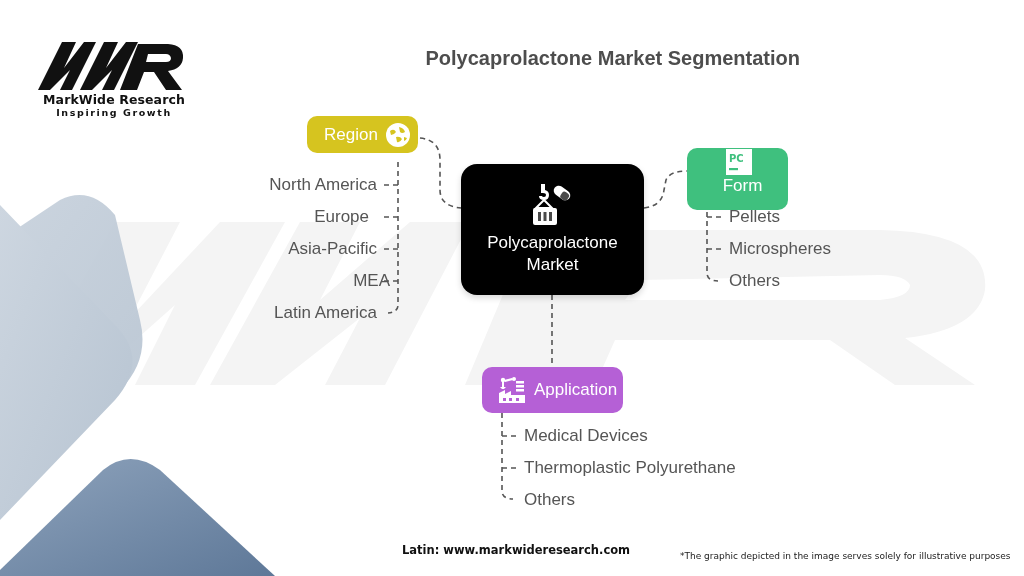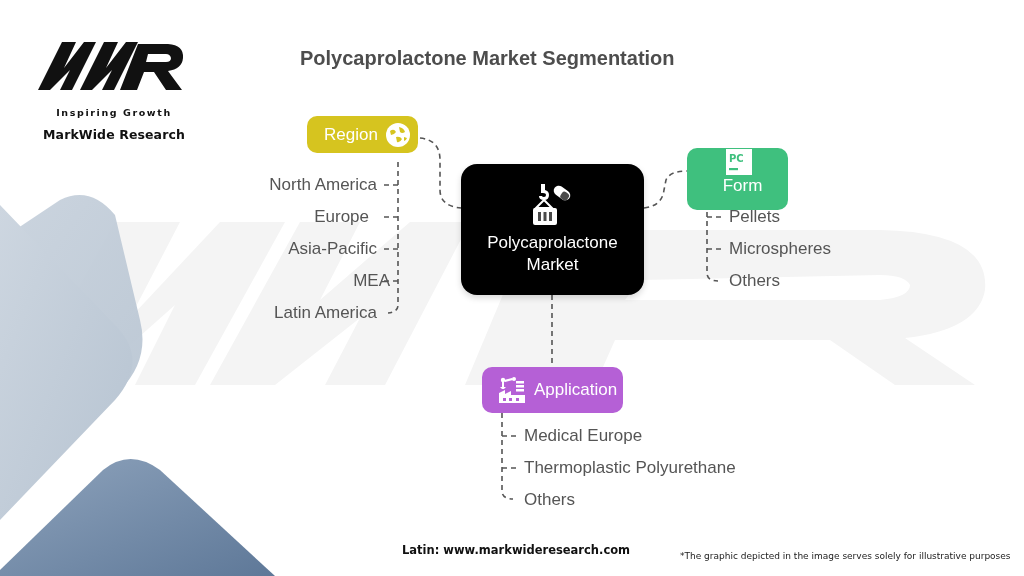--- a/index.html
+++ b/index.html
@@ -4,25 +4,25 @@
 <style>
   * { box-sizing: border-box; margin: 0; padding: 0; }
   html, body { width: 1024px; height: 576px; overflow: hidden; background: #ffffff; }
   body { position: relative; font-family: "Liberation Sans", "DejaVu Sans", sans-serif; color: #4a4a4a; }
 
   .bg-layer { position: absolute; left: 0; top: 0; width: 1024px; height: 576px; }
 
   .logo { position: absolute; left: 30px; top: 40px; width: 160px; height: 82px; }
   .logo-mark { position: absolute; left: 6px; top: 0; width: 150px; height: 52px; }
   .logo-name { position: absolute; left: 4px; top: 52px; width: 160px; text-align: center;
-    font-family: "DejaVu Sans", sans-serif; font-weight: bold; font-size: 12.5px; color: #111; letter-spacing: 0.1px; white-space: nowrap; margin-top: 35px; }
+    font-family: "DejaVu Sans", sans-serif; font-weight: bold; font-size: 12.5px; color: #111; letter-spacing: 0.1px; white-space: nowrap; }
   .logo-tag { position: absolute; left: 4px; top: 67px; width: 160px; text-align: center;
     font-family: "DejaVu Sans", sans-serif; font-weight: bold; font-size: 9.5px; color: #111; letter-spacing: 1.6px; white-space: nowrap; }
 
-  .title { position: absolute; left: 300px; top: 47px; width: 500px; text-align: left;
+  .title { position: absolute; left: 300px; top: 47px; width: 500px; text-align: right;
     font-family: "Liberation Sans", sans-serif; font-weight: bold; font-size: 20px; color: #4d4d4d; }
 
   .connectors { position: absolute; left: 0; top: 0; width: 1024px; height: 576px; pointer-events: none; }
 
   .node { position: absolute; border-radius: 10px; display: flex; align-items: center; color: #fff;
     font-family: "Liberation Sans", sans-serif; font-size: 17px; }
   .node-region { left: 307px; top: 116px; width: 111px; height: 37px; background: #d6c41f; padding-left: 17px; }
   .node-form { left: 687px; top: 148px; width: 101px; height: 62px; background: #3fc07e; padding-left: 10px; flex-direction: column; }
   .node-app { left: 482px; top: 367px; width: 141px; height: 46px; background: #b560d6; padding-left: 16px; }
   .node .icon { display: inline-flex; width: 28px; height: 28px; align-items: center; justify-content: center; }
@@ -170,18 +170,18 @@
       </g>
       <g fill="#b560d6">
         <rect x="5" y="22" width="3" height="3"></rect>
         <rect x="11" y="22" width="3" height="3"></rect>
         <rect x="18" y="22" width="3" height="3"></rect>
       </g>
     </svg>
   </span>
   <span>Application</span>
 </div>
-<div class="leaf" style="left:524px; top:426px;">Medical Europe</div>
+<div class="leaf" style="left:524px; top:426px;">Medical Devices</div>
 <div class="leaf" style="left:524px; top:458px;">Thermoplastic Polyurethane</div>
 <div class="leaf" style="left:524px; top:490px;">Others</div>
 
 <div class="source">Latin: www.markwideresearch.com</div>
 <div class="disclaimer">*The graphic depicted in the image serves solely for illustrative purposes</div>
 
 </body></html>

